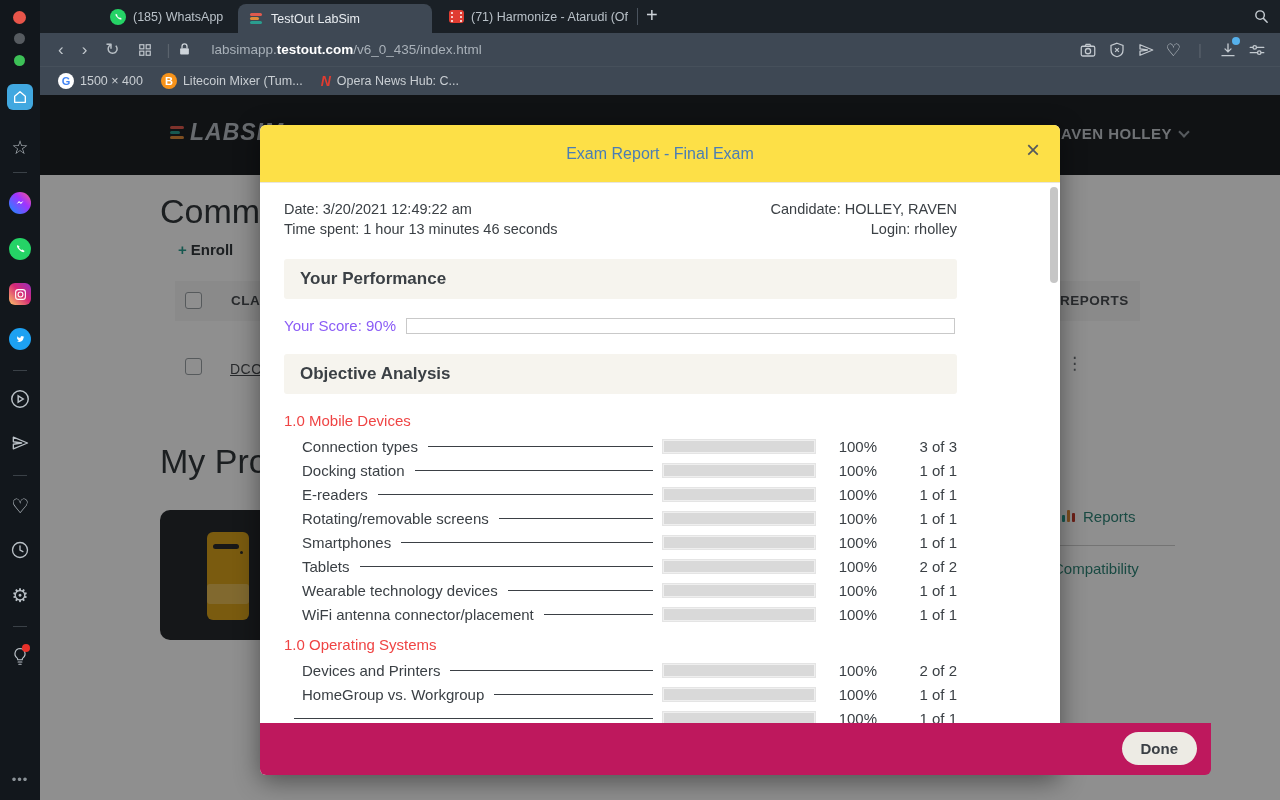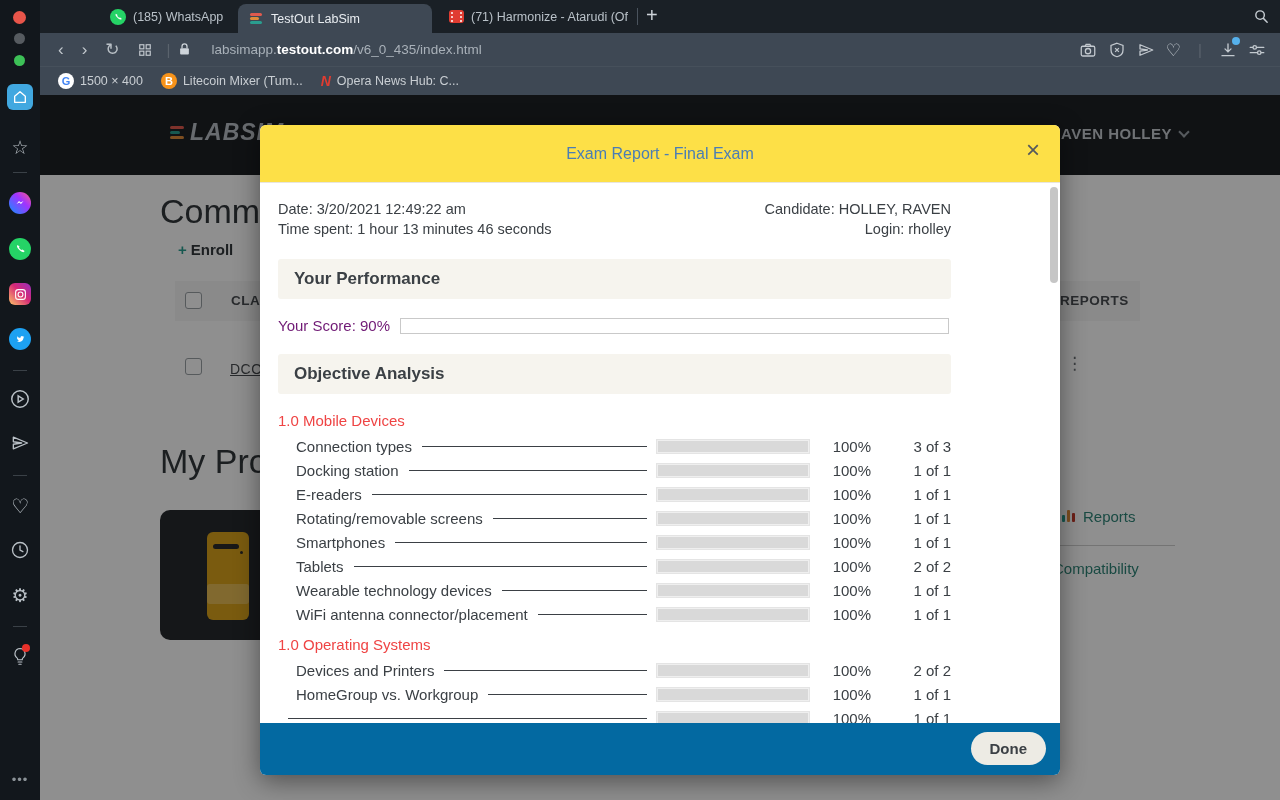--- a/index.html
+++ b/index.html
@@ -78,37 +78,37 @@
   .bars3 i{display:inline-block;width:3px;margin-right:2px;border-radius:1px;}
   .sidehr{position:absolute;left:1000px;top:450px;width:135px;height:1px;background:#cfcfcf;}
 
   .overlay{position:absolute;left:0;top:0;width:1240px;height:705px;background:rgba(0,0,0,0.44);}
 
   
   .modal{position:absolute;left:260px;top:125px;width:800px;height:650px;background:#fff;border-radius:6px;box-shadow:0 6px 26px rgba(0,0,0,.45);z-index:20;}
   .m-head{position:absolute;left:0;top:0;width:800px;height:58px;background:#fde047;border-bottom:1px solid #e8e5de;border-radius:6px 6px 0 0;}
   .m-title{position:absolute;width:800px;top:20px;text-align:center;font-size:16px;color:#4a7db5;}
   .m-close{position:absolute;right:20px;top:13px;font-size:24px;color:#55595d;line-height:1;}
-  .m-body{position:absolute;left:2px;top:58px;width:711px;height:540px;padding:16px 22px 0 16px;overflow:hidden;}
+  .m-body{position:absolute;left:8px;top:58px;width:711px;height:540px;padding:16px 22px 0 16px;overflow:hidden;}
   .m-scroll{position:absolute;right:2px;top:62px;width:8px;height:96px;border-radius:4px;background:#c6c6c6;z-index:3;}
   .inforow{display:flex;justify-content:space-between;font-size:14.5px;color:#3b4045;line-height:20px;}
   .inforow .r{text-align:right;}
   .band{margin-top:20px;background:#f6f4ee;border-radius:3px;padding:10px 16px;font-size:17px;font-weight:bold;color:#3b4045;}
-  .scorerow{margin-top:18px;display:flex;align-items:center;font-size:15px;color:#701a75;}
+  .scorerow{margin-top:18px;display:flex;align-items:center;font-size:15px;color:#8b5cf6;}
   .scorebar{flex:1;height:16px;border:1px solid #c9c9c9;background:#fff;margin-left:10px;margin-right:2px;}
   .scorefill{height:100%;background:#5ba3dc;}
   .objlist{margin-top:16px;}
   .grouphdr{font-size:15px;color:#ef4444;margin:8px 0 2px 0;height:22px;line-height:22px;}
   .objrow{display:flex;align-items:center;height:24px;font-size:15px;color:#3b4045;}
   .objrow .lbl{margin-left:18px;white-space:nowrap;}
   .leader{flex:1;border-top:1px solid #3b4045;margin:0 10px;}
   .objbar{width:152px;height:13px;background:#d9d9d9;border:1px solid #efefef;outline:1px solid #e4e4e4;flex:0 0 auto;}
   .pct{width:62px;text-align:right;flex:0 0 auto;}
   .ratio{width:80px;text-align:right;flex:0 0 auto;}
-  .m-foot{position:absolute;left:0;bottom:0;width:800px;height:52px;background:#0369a1;border-radius:0 0 6px 6px;}
+  .m-foot{position:absolute;left:0;bottom:0;width:951px;height:52px;background:#be185d;border-radius:0 0 6px 6px;}
   .done{position:absolute;right:14px;top:9px;height:33px;padding:0 19px;border:none;border-radius:17px;background:#edebe4;font-size:15px;font-weight:bold;color:#3b4045;}
   svg{display:block;}
 </style>
 </head>
 <body>
 
 <div id="app">
 
   <div class="tabstrip">
     <div class="tab" style="left:100px;width:135px;">

